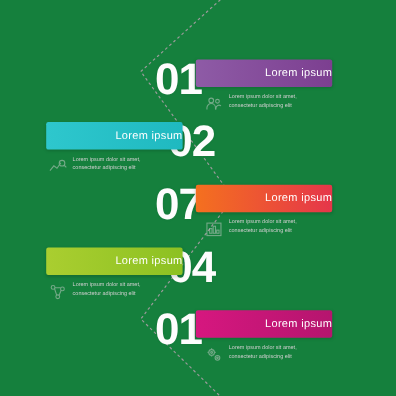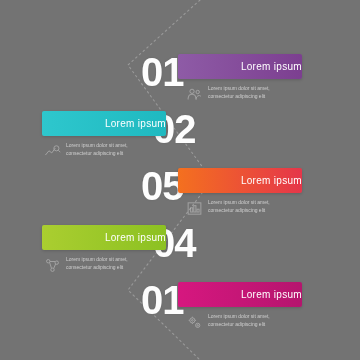--- a/index.html
+++ b/index.html
@@ -1,18 +1,18 @@
 <!DOCTYPE html>
 <html><head>
 <meta charset="utf-8">
 <style>
   html,body{margin:0;padding:0;}
   body{width:360px;height:360px;background:#f2f2f2;
        font-family:"Liberation Sans",sans-serif;overflow:hidden;}
-  #stage{position:relative;width:360px;height:360px;background:#737373;overflow:hidden;}
+  #stage{position:relative;width:360px;height:360px;background:#15803d;overflow:hidden;}
 
   #zigzag{position:absolute;left:0;top:0;width:360px;height:360px;pointer-events:none;}
 
   .row{position:absolute;left:0;width:360px;height:72px;}
 
   
   .num{position:absolute;top:4px;font-size:40px;font-weight:700;
        letter-spacing:-1px;line-height:40px;color:#fdfdfd;
        text-shadow:0 0 3px rgba(0,0,0,.07);}
 
@@ -81,21 +81,21 @@
         </svg>
       </span>
       <span class="txt">
         <i>Lorem ipsum dolor sit amet,</i>
           <i>consectetur adipiscing elit</i>
       </span>
     </div>
   </div>
 
   <div class="row right" style="top:162px">
-    <div class="num">05</div>
+    <div class="num">07</div>
     <div class="bar" id="bar2" style="background: linear-gradient(90deg, rgb(244, 112, 31) 0%, rgb(229, 54, 74) 100%);">
       <span>Lorem ipsum</span>
     </div>
     <div class="desc">
       <span class="ic">
         <svg viewBox="0 0 24 24" fill="none" stroke="#d2d2d2" stroke-width="1.4">
           <rect x="3" y="4" width="18" height="16"></rect>
           <rect x="6.5" y="11" width="3" height="6"></rect>
           <rect x="11" y="8" width="3" height="9"></rect>
           <rect x="15.5" y="13" width="3" height="4"></rect>

